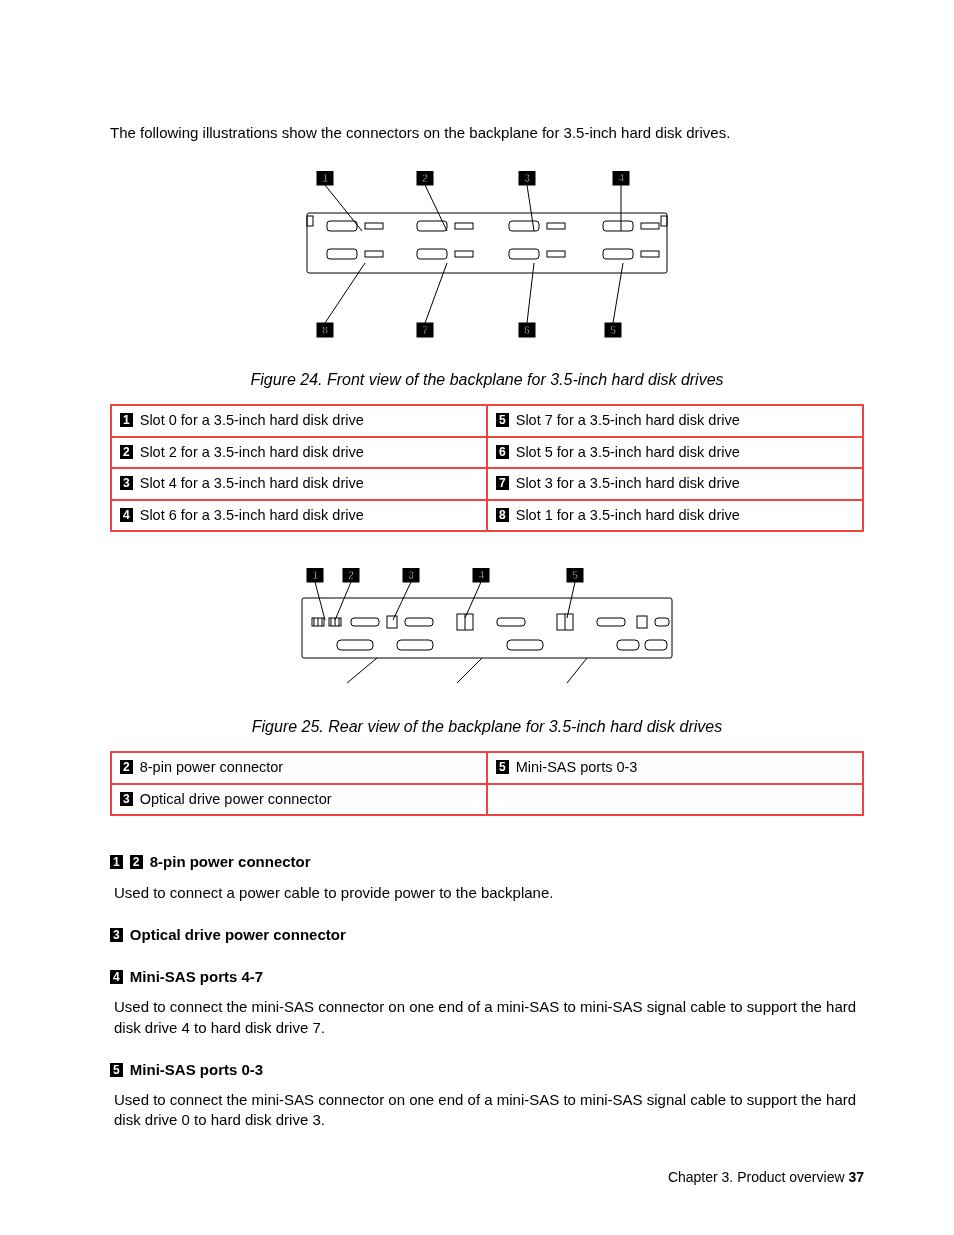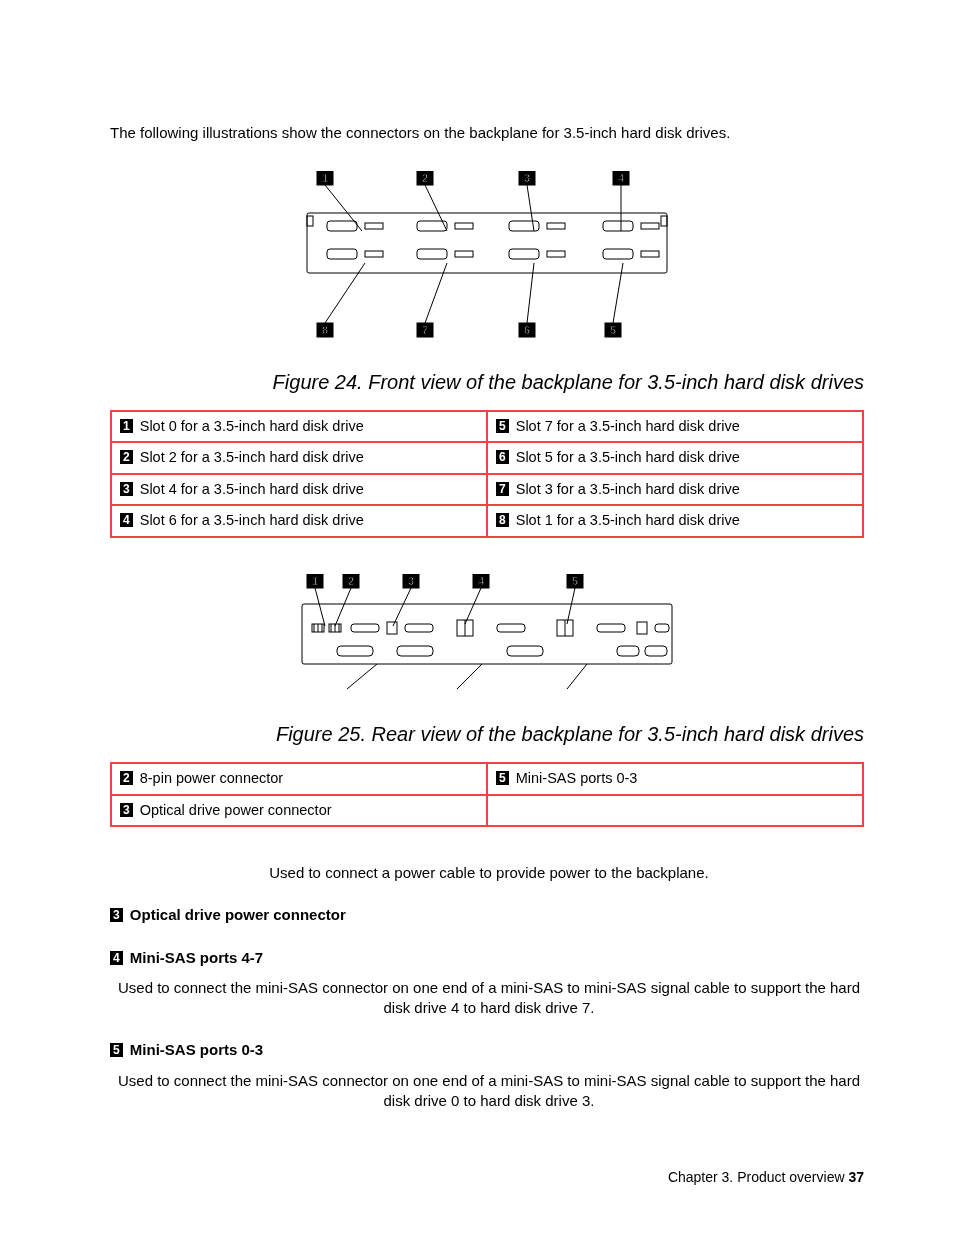--- a/index.html
+++ b/index.html
@@ -20,23 +20,23 @@
     border-radius: 24px;
   }
   .intro { margin-bottom: 28px; }
   .fig {
     text-align: center;
     margin: 0 0 22px 0;
   }
   .fig svg { display: inline-block; }
   .caption {
     font-style: italic;
-    font-size: 20px;
+    font-size: 16px;
     margin: 6px 0 14px 0;
-    text-align: right;
+    text-align: center;
   }
   table.callouts {
     width: 100%;
     border-collapse: collapse;
     margin-bottom: 36px;
     font-size: 14.5px;
   }
   table.callouts td {
     border: 2px solid #ef4444;
     padding: 5px 8px 5px 8px;
@@ -55,21 +55,20 @@
     margin-right: 3px;
     vertical-align: 1px;
     font-style: normal;
   }
   .sect-h {
     font-weight: bold;
     margin: 22px 0 10px 0;
   }
   .sect-p {
     margin: 0 0 10px 4px;
-    text-align: center;
   }
   .footer {
     position: absolute;
     right: 90px;
     bottom: 48px;
     font-size: 14px;
   }
   .footer .pno { font-weight: bold; }
 </style>
 </head>
@@ -265,20 +264,21 @@
           <td><span class="chip">5</span> Mini-SAS ports 0-3</td>
         </tr>
         <tr>
           <td><span class="chip">3</span> Optical drive power connector</td>
           <td></td>
         </tr>
       </tbody>
   </table>
 
   <div id="sections">
+      <div class="sect-h"><span class="chip">1</span> <span class="chip">2</span> 8-pin power connector</div>
       <p class="sect-p">Used to connect a power cable to provide power to the backplane.</p>
       <div class="sect-h"><span class="chip">3</span> Optical drive power connector</div>
       <div class="sect-h"><span class="chip">4</span> Mini-SAS ports 4-7</div>
       <p class="sect-p">Used to connect the mini-SAS connector on one end of a mini-SAS to mini-SAS signal cable to support the hard disk drive 4 to hard disk drive 7.</p>
       <div class="sect-h"><span class="chip">5</span> Mini-SAS ports 0-3</div>
       <p class="sect-p">Used to connect the mini-SAS connector on one end of a mini-SAS to mini-SAS signal cable to support the hard disk drive 0 to hard disk drive 3.</p>
     </div>
 
   <div class="footer">
     <span>Chapter 3.  Product overview</span>

